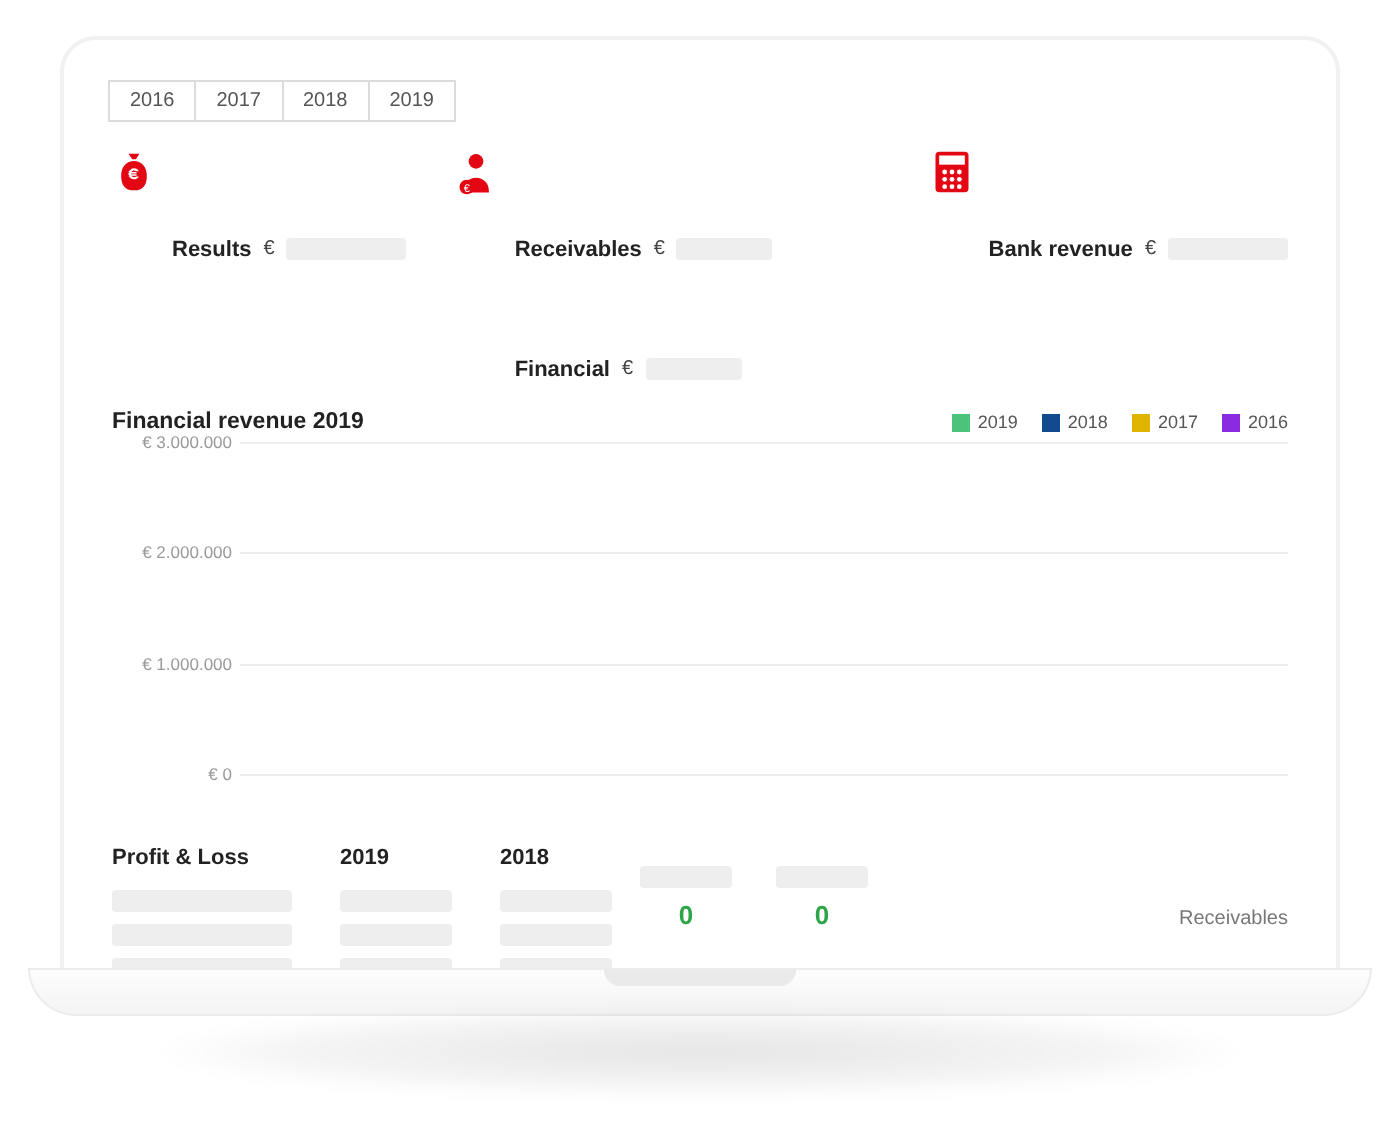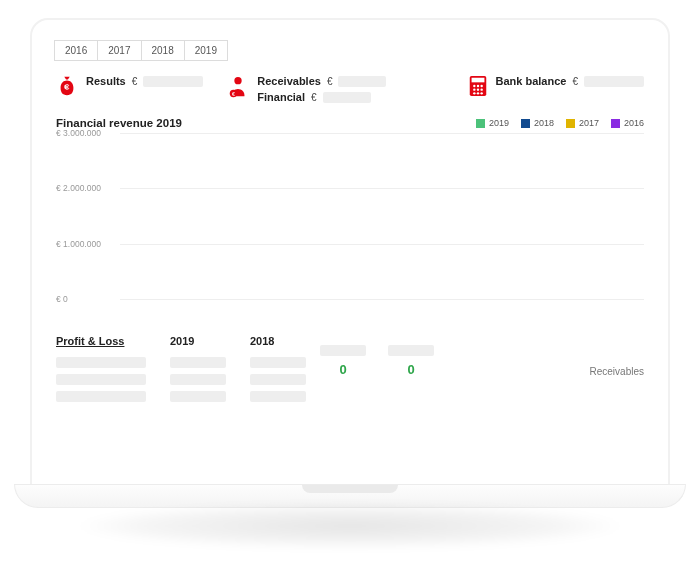--- a/index.html
+++ b/index.html
@@ -63,55 +63,55 @@
     background:#fff;
     cursor: pointer;
   }
   .tab:last-child { border-right-width: 1px; }
 
   
   .metrics { display:flex; gap: 24px; padding: 6px 6px 10px 6px; align-items: flex-start; }
   .metric { display:flex; align-items:flex-start; gap:8px; }
   .metric .icon { color:#e30613; flex-shrink:0; }
   .metric .stack { display:flex; flex-direction:column; gap:4px; }
-  .metric .line { display:flex; align-items:center; gap:6px; }
+  .metric .line { display:flex; align-items:flex-start; gap:6px;margin-top:44px; }
   .metric .label { font-weight:700; font-size:11px; color:#222; }
   .metric .cur { font-size:10px; color:#444; }
   .placeholder {
     background:#eeeeee; height:11px; width:60px; border-radius:2px;
   }
   .placeholder.w50 { width:48px; }
 
   
   .chart-header { display:flex; justify-content:space-between; align-items:center; padding: 4px 6px 2px 6px; }
   .chart-title { font-weight:700; font-size:11.5px; color:#222; }
   .legend { display:flex; gap:12px; font-size:9px; color:#555; }
   .legend .item { display:flex; align-items:center; gap:4px; }
   .swatch { width:9px; height:9px; }
 
   .chart-area { position:relative; height: 186px; margin: 2px 6px 6px 6px; }
   .y-axis { position:absolute; left:0; top:0; bottom:20px; width:60px; }
-  .y-tick { position:absolute; left:0; width:60px; font-size:8.5px; color:#999; text-align:left; transform: translateY(-50%); }
+  .y-tick { position:absolute; left:0; width:60px; font-size:8.5px; color:#999; text-align:right; transform: translateY(-50%); }
   .grid { position:absolute; left:64px; right:0; top:0; bottom:20px; }
   .gridline { position:absolute; left:0; right:0; height:1px; background:#eee; }
   .plot { position:absolute; left:64px; right:0; bottom:20px; top:0; display:flex; align-items:flex-end; justify-content: space-between; gap:6px; }
   .cluster { display:flex; align-items:flex-end; gap:2px; flex:1; justify-content:center; }
   .bar { width:7px; }
   .c-2019 { background:#4cc27a; }
   .c-2018 { background:#114a8f; }
   .c-2017 { background:#e0b400; }
   .c-2016 { background:#8a2be2; }
 
   
   .bottom { display:flex; gap:14px; padding: 10px 6px 0 6px; }
   .panel { display:flex; flex-direction:column; gap:6px; }
   .pl { flex: 0 0 250px; }
   .pl-head { display:flex; gap:24px; font-weight:700; font-size:11px; color:#222; }
   .pl-head .col { width:56px; }
-  .pl-head .name { width:90px;text-decoration:underline; }
+  .pl-head .name { width:90px; }
   .pl-rows { display:flex; flex-direction:column; gap:6px; margin-top:4px; }
   .pl-row { display:flex; gap:24px; }
   .pl-row .name { width:90px; }
   .pl-row .col { width:56px; }
   .ph { background:#eee; height:11px; border-radius:2px; }
 
   .aging { flex:1; }
   .aging-title { font-weight:700; font-size:11px; color:#222; }
   .aging-body { display:flex; align-items:flex-end; justify-content: space-between; margin-top:10px; }
   .aging-cols { display:flex; gap:22px; }
@@ -187,21 +187,21 @@
               <circle cx="6" cy="16" r="1.3" fill="#fff"></circle>
               <circle cx="10" cy="16" r="1.3" fill="#fff"></circle>
               <circle cx="14" cy="16" r="1.3" fill="#fff"></circle>
               <circle cx="6" cy="20" r="1.3" fill="#fff"></circle>
               <circle cx="10" cy="20" r="1.3" fill="#fff"></circle>
               <circle cx="14" cy="20" r="1.3" fill="#fff"></circle>
             </svg>
         </span>
         <div class="stack">
           <div class="line">
-            <span class="label">Bank balance</span>
+            <span class="label">Bank revenue</span>
             <span class="cur">€</span>
             <span class="placeholder"></span>
           </div>
         </div>
       </div>
     </div>
 
     <div class="chart-header">
       <div class="chart-title">Financial revenue 2019</div>
       <div class="legend">

